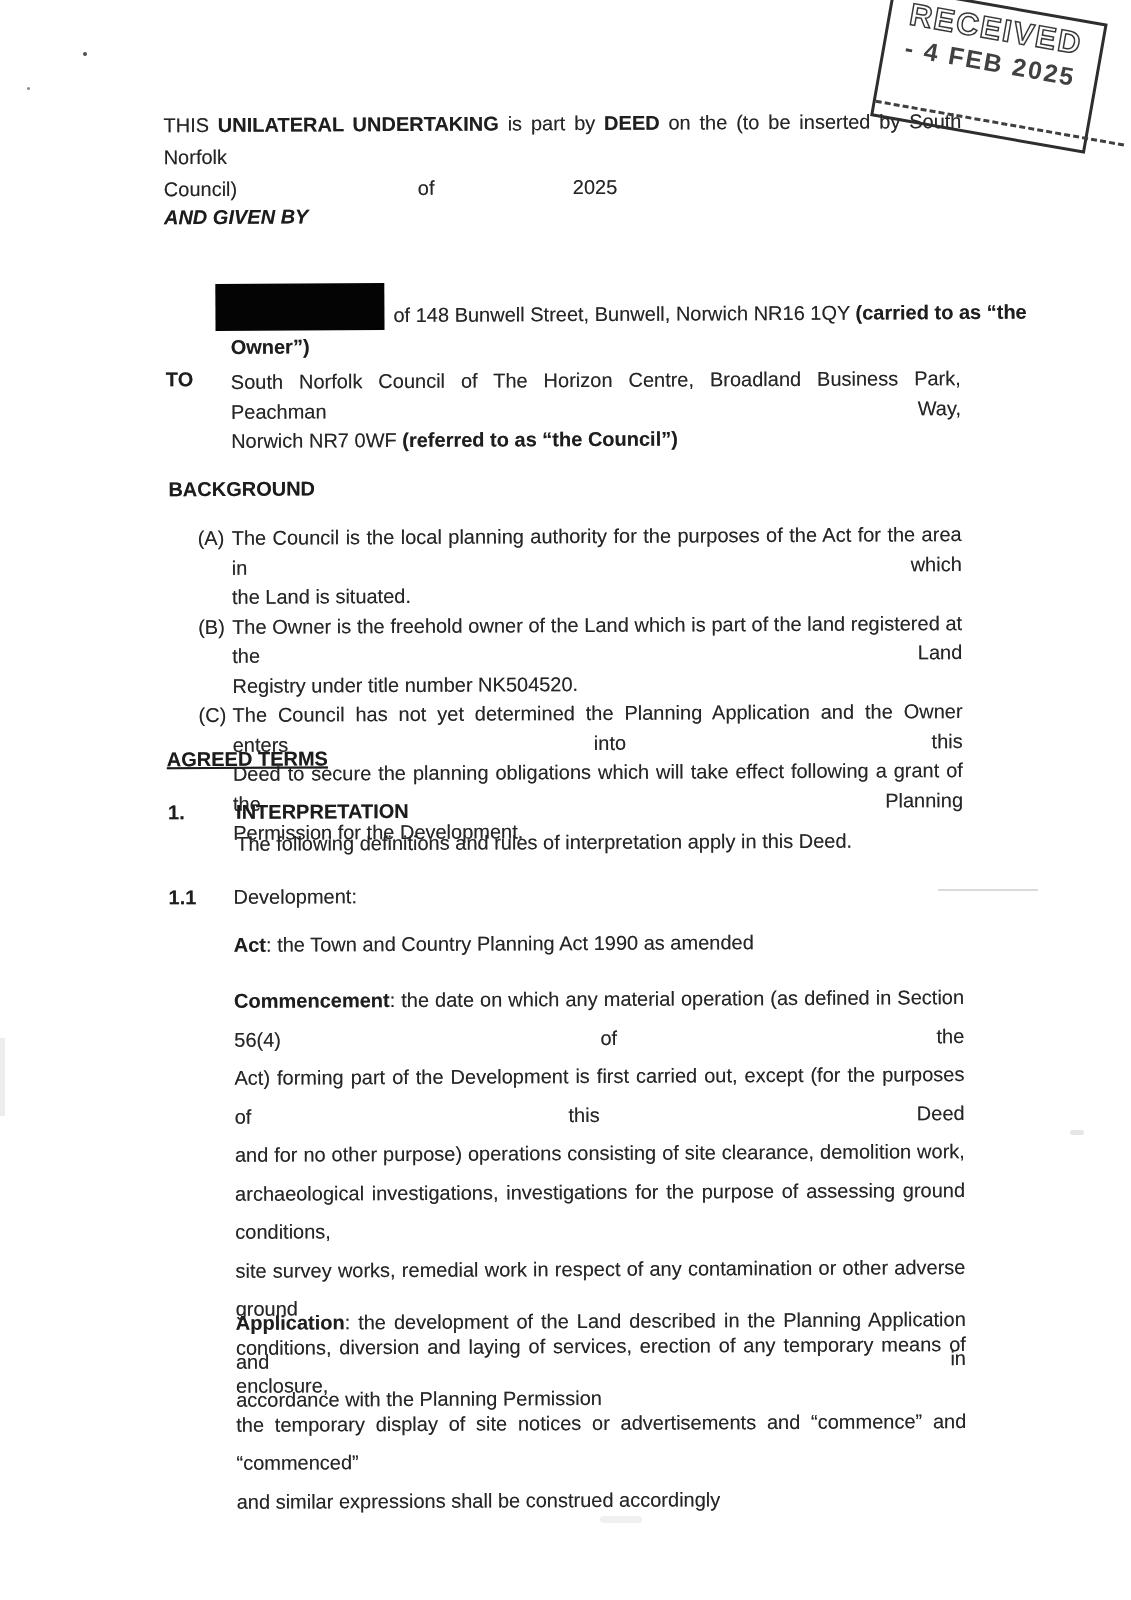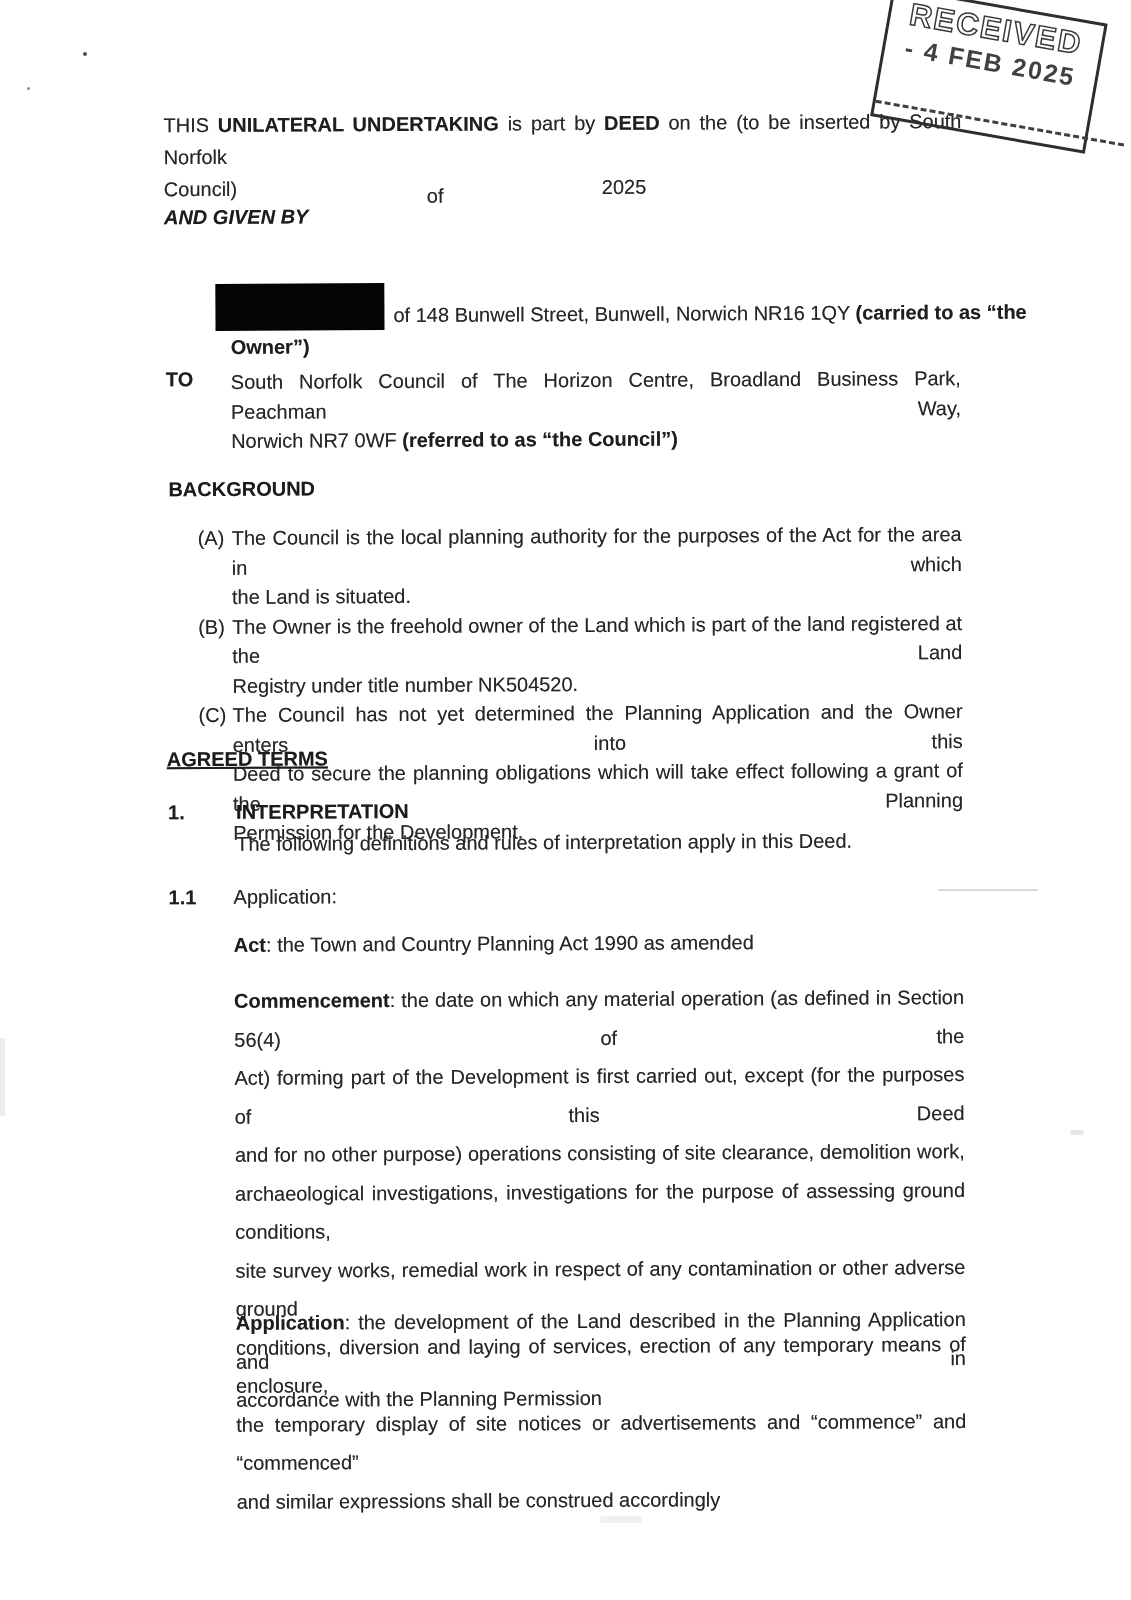--- a/index.html
+++ b/index.html
@@ -24,22 +24,22 @@
   .w-body{width:730px;}
   .jl{text-align:justify;text-align-last:justify;}
   .ll{text-align:left;}
   .lh30{line-height:29.5px;}
   .lh32{line-height:32px;}
   .lh38{line-height:38.5px;}
   .heading{font-weight:bold;color:#1c1c1c;}
   
   .date-line{position:relative;height:32px;}
   .date-line .council{position:absolute;left:0;}
-  .date-line .of{position:absolute;left:263px;margin-top:8px;}
-  .date-line .year{position:absolute;left:438px;}
+  .date-line .of{position:absolute;left:254px;}
+  .date-line .year{position:absolute;left:409px;}
   
   .owner-row{display:flex;align-items:flex-end;}
   .redaction{width:169px;height:47px;background:#040404;flex:0 0 auto;margin-right:9px;}
   .owner-text{line-height:26px;margin-bottom:2px;white-space:nowrap;}
   .owner-line2{margin-top:3px;padding-left:15px;line-height:26px;}
   
   .row-label{position:absolute;left:168px;}
   .row-text{position:absolute;left:233px;}
   
   .bg-item{position:relative;}
@@ -150,21 +150,21 @@
     <div class="blk" style="left:0;top:800px;width:1131px;">
       <div class="row-label b">1.</div>
       <div class="row-text" style="left:236px;">
         <div class="heading">INTERPRETATION</div>
         <div style="margin-top:9px;">The following definitions and rules of interpretation apply in this Deed.</div>
       </div>
     </div>
 
     <div class="blk" style="left:0;top:885px;width:1131px;">
       <div class="row-label b">1.1</div>
-      <div class="row-text">Application:</div>
+      <div class="row-text">Development:</div>
     </div>
 
     <div class="blk w-body" style="left:233px;top:933px;">
       <span class="b">Act</span><span>: the Town and Country Planning Act 1990 as amended</span>
     </div>
 
     <div class="blk w-body lh38" style="left:233px;top:981px;">
       <div class="jl"><span class="b">Commencement</span><span>: the date on which any material operation (as defined in Section 56(4) of the</span></div>
       <div class="jl">Act) forming part of the Development is first carried out, except (for the purposes of this Deed</div>
       <div class="jl">and for no other purpose) operations consisting of site clearance, demolition work,</div>

